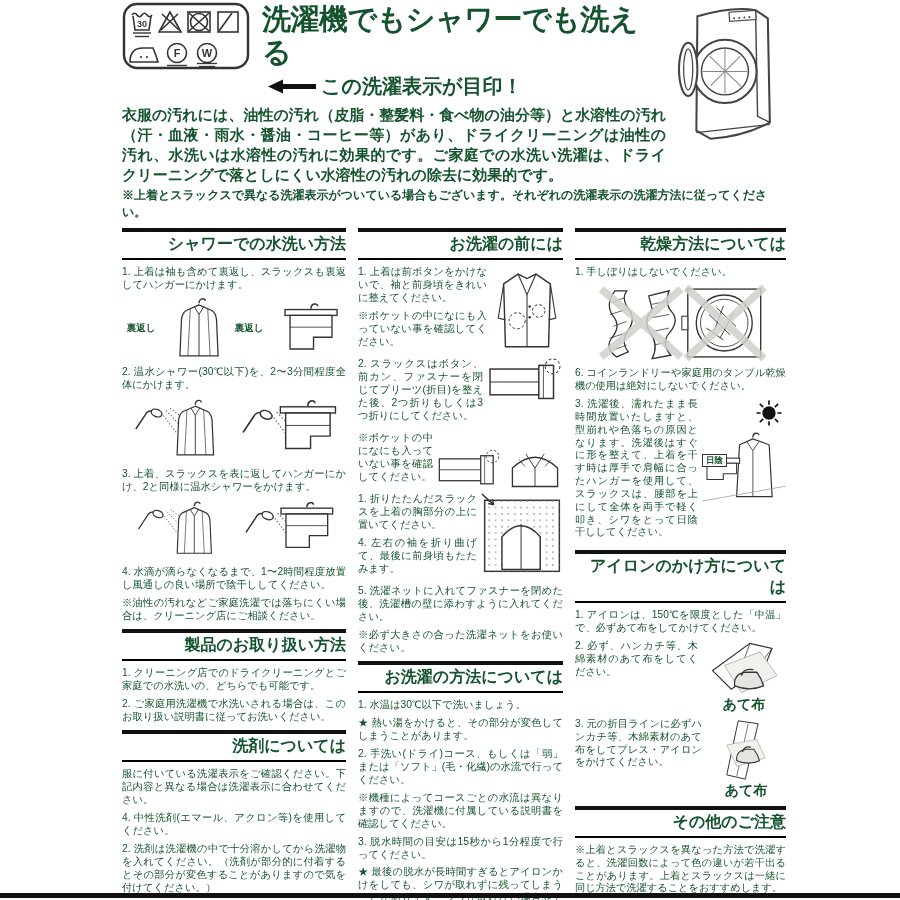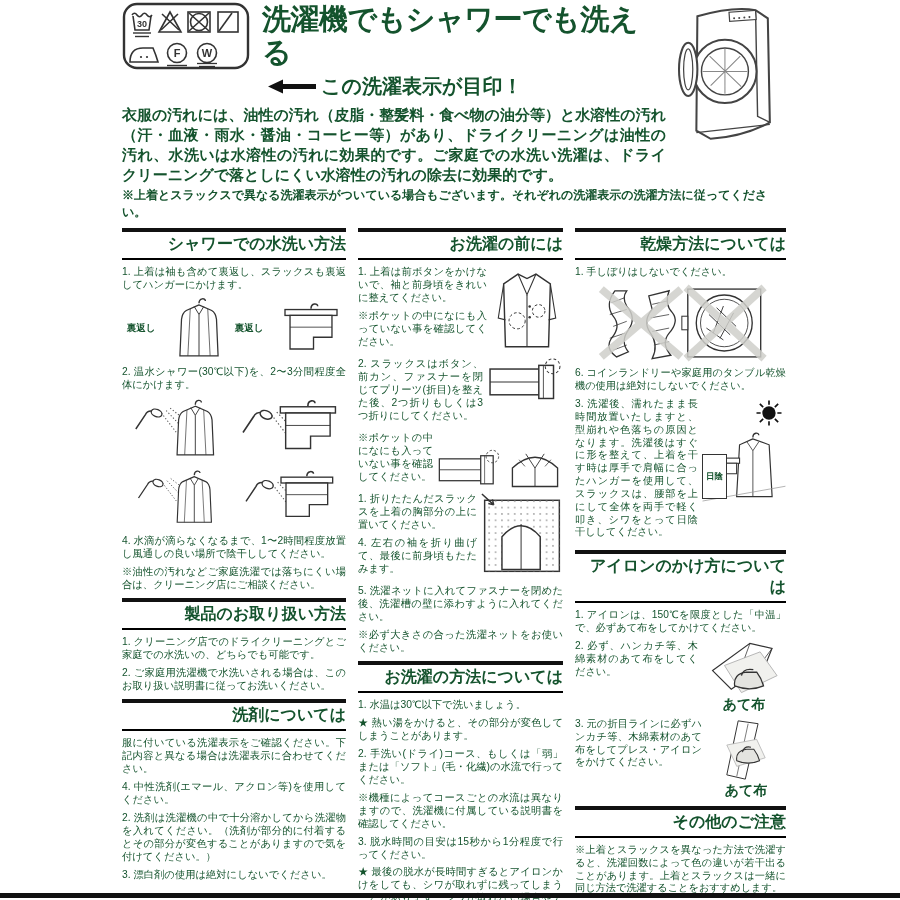--- a/index.html
+++ b/index.html
@@ -39,21 +39,21 @@
 
   .step-row { display:flex; gap:4px; margin-bottom:4px; }
   .step-row .txt { flex:1 1 auto; min-width:0; }
   .step-row .art { flex:0 0 auto; }
   .arts-pair { display:flex; gap:6px; align-items:flex-end; }
 
   .art-col { display:flex; flex-direction:column; align-items:flex-end; gap:2px; }
   .shade-art { position:relative; }
   .shade-label {
     position:absolute; left:0px; top:24px; border:1px solid #333; background:#fff;
-    font-size:8.5px; font-weight:bold; padding:16px 3px; line-height:1.3;
+    font-size:8.5px; font-weight:bold; padding:0 3px; line-height:1.3;
   }
   .iron-art { display:flex; flex-direction:column; align-items:center; }
 
   .bottom-bar { position:absolute; left:0; bottom:2px; width:900px; height:5px; background:#111; }
   svg { display:block; }
 </style>
 </head>
 <body>
 
 <svg width="0" height="0" style="position:absolute" aria-hidden="true">
@@ -266,20 +266,21 @@
               <use href="#g-shower" transform="translate(0,10)"></use>
                 <use href="#g-spray" transform="translate(34,20)"></use>
                 <use href="#g-jacket" transform="translate(46,2) scale(0.95)"></use>
             </svg>
             <svg width="100" height="64" viewBox="0 0 112 72">
               <use href="#g-shower" transform="translate(0,10)"></use>
                 <use href="#g-spray" transform="translate(34,20)"></use>
                 <use href="#g-slacks" transform="translate(40,2)"></use>
             </svg>
           </div>
+          <p>3. 上着、スラックスを表に返してハンガーにかけ、2と同様に温水シャワーをかけます。</p>
           <div class="illus-row">
             <svg width="104" height="60" viewBox="0 0 112 80">
               <use href="#g-shower" transform="translate(0,10)"></use>
                 <use href="#g-spray" transform="translate(34,20)"></use>
                 <use href="#g-jacket" transform="translate(46,2) scale(0.95)"></use>
             </svg>
             <svg width="100" height="60" viewBox="0 0 112 72">
               <use href="#g-shower" transform="translate(0,10)"></use>
                 <use href="#g-spray" transform="translate(34,20)"></use>
                 <use href="#g-slacks" transform="translate(40,2)"></use>

